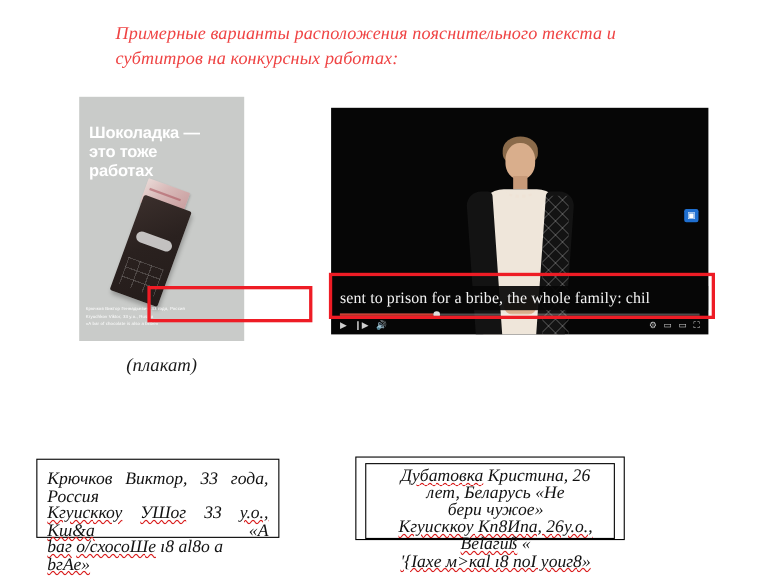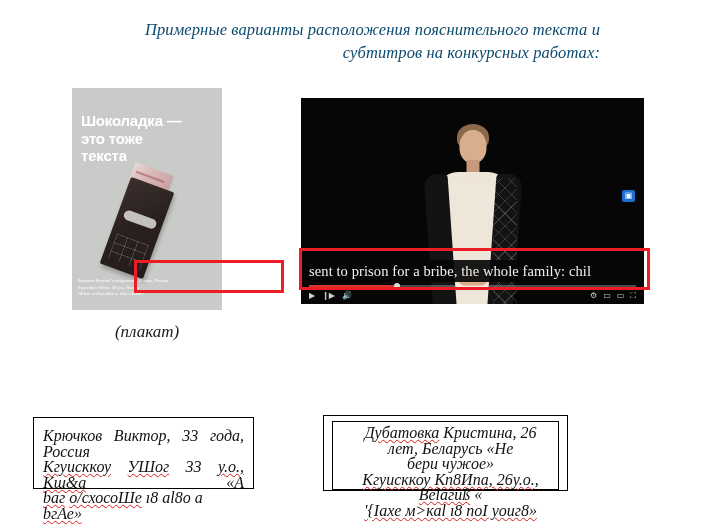--- a/index.html
+++ b/index.html
@@ -15,26 +15,26 @@
     overflow: hidden;
     position: relative;
   }
 
   
   #doc-title {
     position: absolute;
     left: 105px;
     top: 18px;
     width: 495px;
-    text-align: right;
+    text-align: left;
     font-family: "Liberation Serif", serif;
     font-style: italic;
     font-size: 16.5px;
     line-height: 23px;
-    color: #0c4a6e;
+    color: #ef4444;
     letter-spacing: 0.1px;
   }
 
   
   #figure-row {
     position: absolute;
     left: 0;
     top: 88px;
     width: 703px;
     height: 260px;
@@ -464,21 +464,21 @@
 </div>
 
 <div id="figure-row">
 
   <div id="poster-figure">
     <div id="poster-image">
 
       <div id="poster-headline">
         <div>Шоколадка —</div>
         <div>это тоже</div>
-        <div>текста</div>
+        <div>работах</div>
       </div>
 
       <div id="chocolate-bar-illustration">
         <div id="banknote">
           <div id="banknote-stripe"></div>
         </div>
         <div id="chocolate-bar-wrapper">
           <div id="chocolate-brand-mark"></div>
           <div id="chocolate-segments"></div>
         </div>

